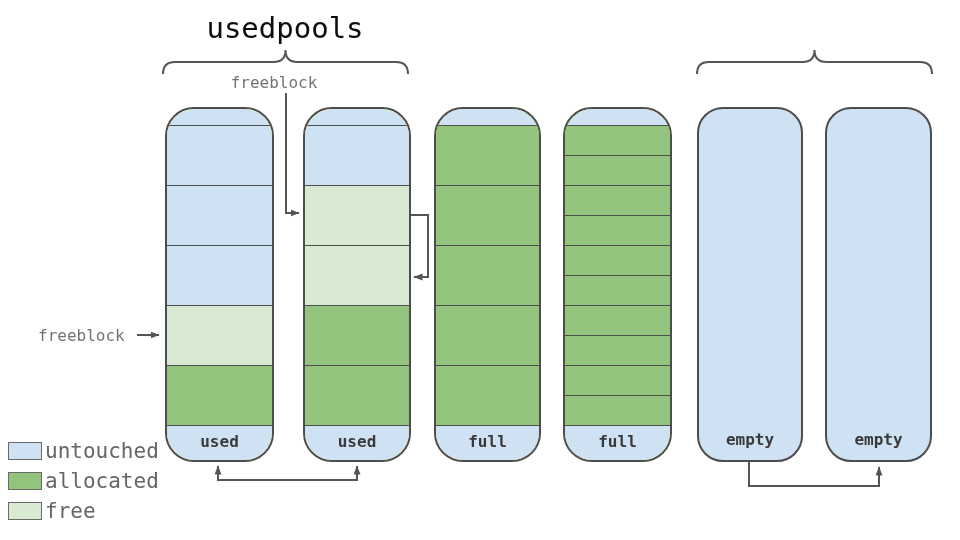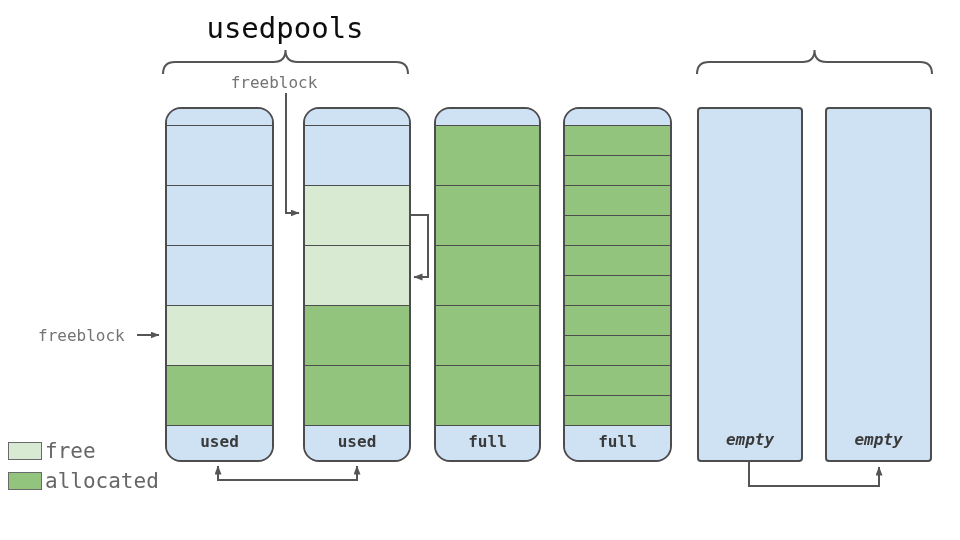--- a/index.html
+++ b/index.html
@@ -31,27 +31,27 @@
   }
   #freeblock-top { left: 274px; top: 74px; transform: translateX(-50%); }
   #freeblock-left { left: 38px; top: 327px; }
 
   .pool {
     position: absolute;
     top: 107px;
     height: 355px;
     box-sizing: border-box;
     border: 2px solid #4d4d4d;
-    border-radius: 16px;
+    border-radius: 29px;
     display: flex;
     flex-direction: column;
     overflow: hidden;
-    background: #c4b5fd;
-  }
-  .pool-empty-shape { border-radius: 4px; font-style: italic; }
+    background: #fde047;
+  }
+  .pool-empty-shape { border-radius: 26px; }
   .pool-header { flex: none; height: 16px; border-bottom: 1.5px solid #4d4d4d; }
   .pool-body { flex: 1; display: flex; flex-direction: column; min-height: 0; }
   .seg { flex: 1; }
   .seg + .seg { border-top: 1.5px solid #4d4d4d; }
   .pool-footer {
     flex: none;
     height: 34px;
     border-top: 1.5px solid #4d4d4d;
     text-align: center;
     line-height: 32px;
@@ -161,26 +161,30 @@
       <div class="pool pool-empty-shape" style="left: 697px; width: 106px; background: rgb(207, 226, 243);">
         <div class="empty-label">empty</div>
       </div>
       <div class="pool pool-empty-shape" style="left: 825px; width: 107px; background: rgb(207, 226, 243);">
         <div class="empty-label">empty</div>
       </div>
     </div>
 
   <div id="legend">
       <div class="legend-row">
-        <div class="legend-swatch" style="background: rgb(217, 234, 211);"></div>
-        <span class="legend-text">free</span>
+        <div class="legend-swatch" style="background: rgb(207, 226, 243);"></div>
+        <span class="legend-text">untouched</span>
       </div>
       <div class="legend-row">
         <div class="legend-swatch" style="background: rgb(147, 196, 125);"></div>
         <span class="legend-text">allocated</span>
+      </div>
+      <div class="legend-row">
+        <div class="legend-swatch" style="background: rgb(217, 234, 211);"></div>
+        <span class="legend-text">free</span>
       </div>
     </div>
 
   <svg id="overlay" viewBox="0 0 960 540" xmlns="http://www.w3.org/2000/svg">
     <defs>
       <marker id="arrowhead" markerUnits="userSpaceOnUse" markerWidth="10" markerHeight="8" refX="8.5" refY="3.5" orient="auto">
         <path d="M0,0 L9,3.5 L0,7 Z" fill="#555555"></path>
       </marker>
       <marker id="arrowhead-rev" markerUnits="userSpaceOnUse" markerWidth="10" markerHeight="8" refX="8.5" refY="3.5" orient="auto-start-reverse">
         <path d="M0,0 L9,3.5 L0,7 Z" fill="#555555"></path>

